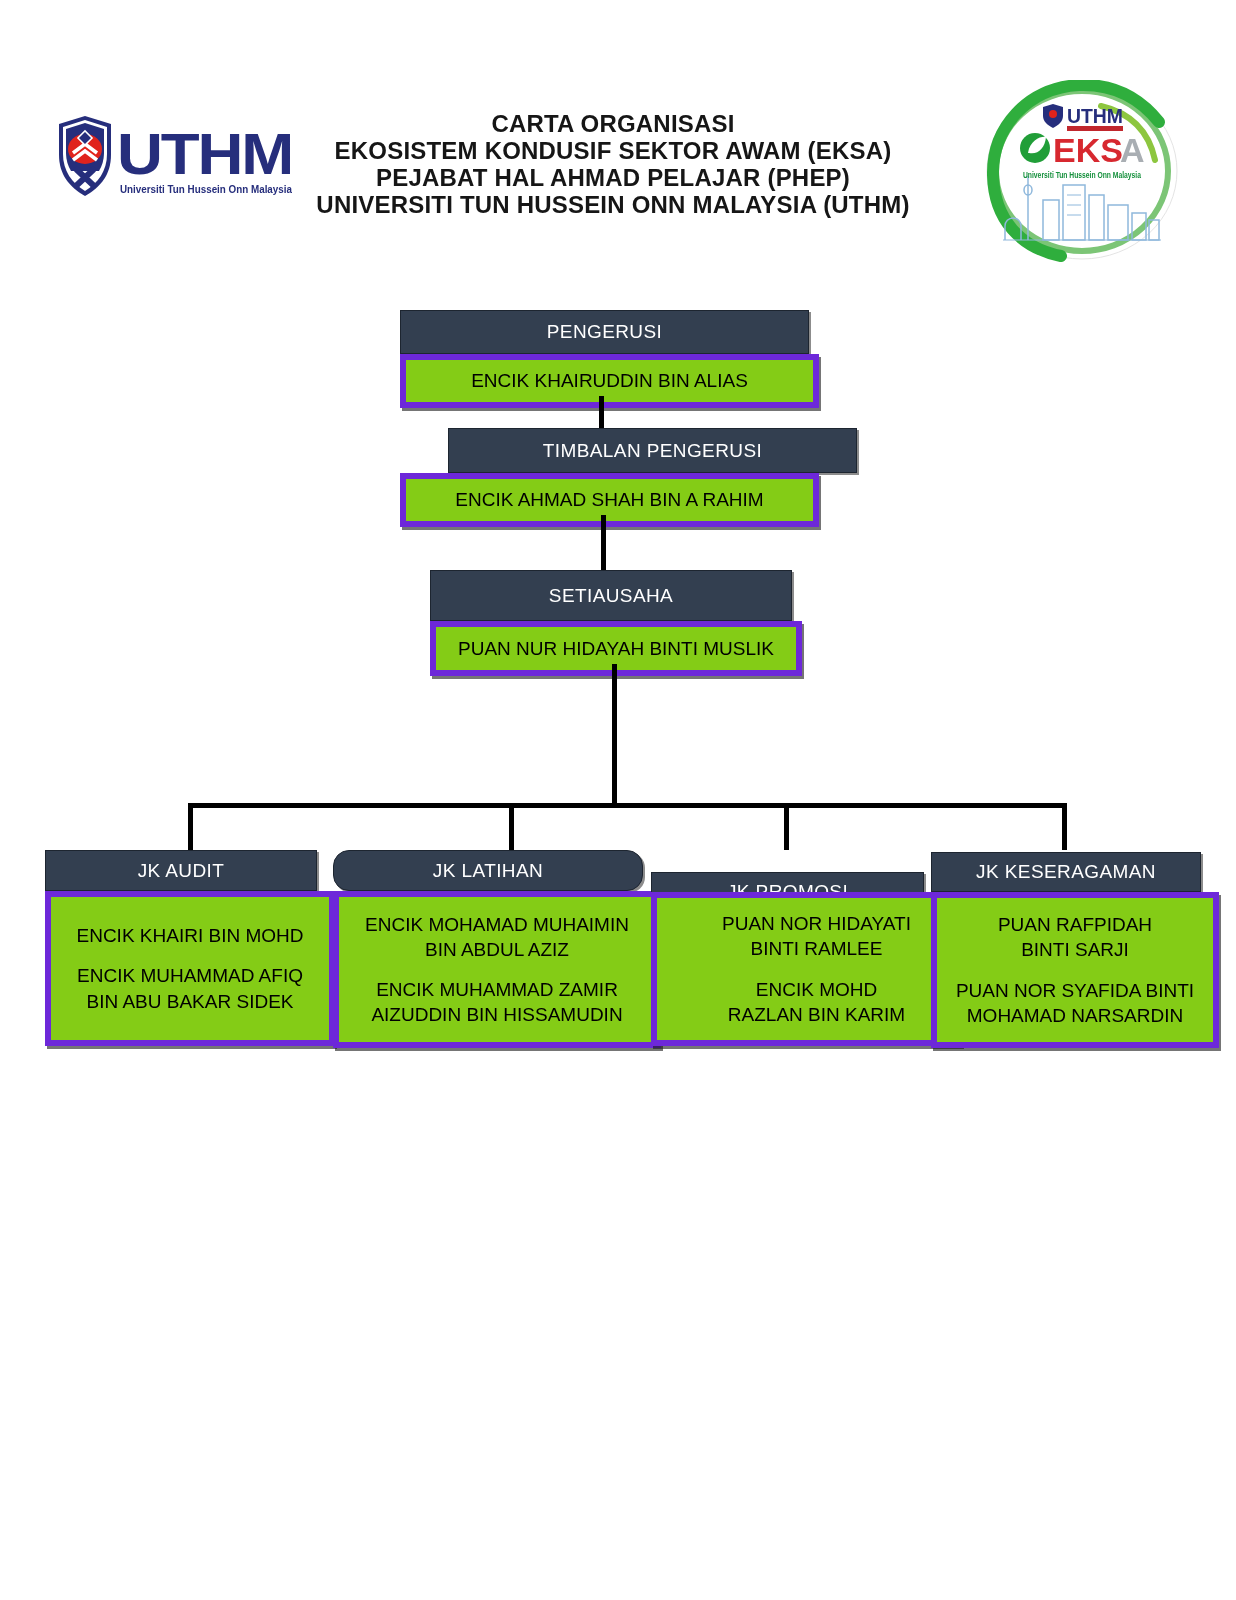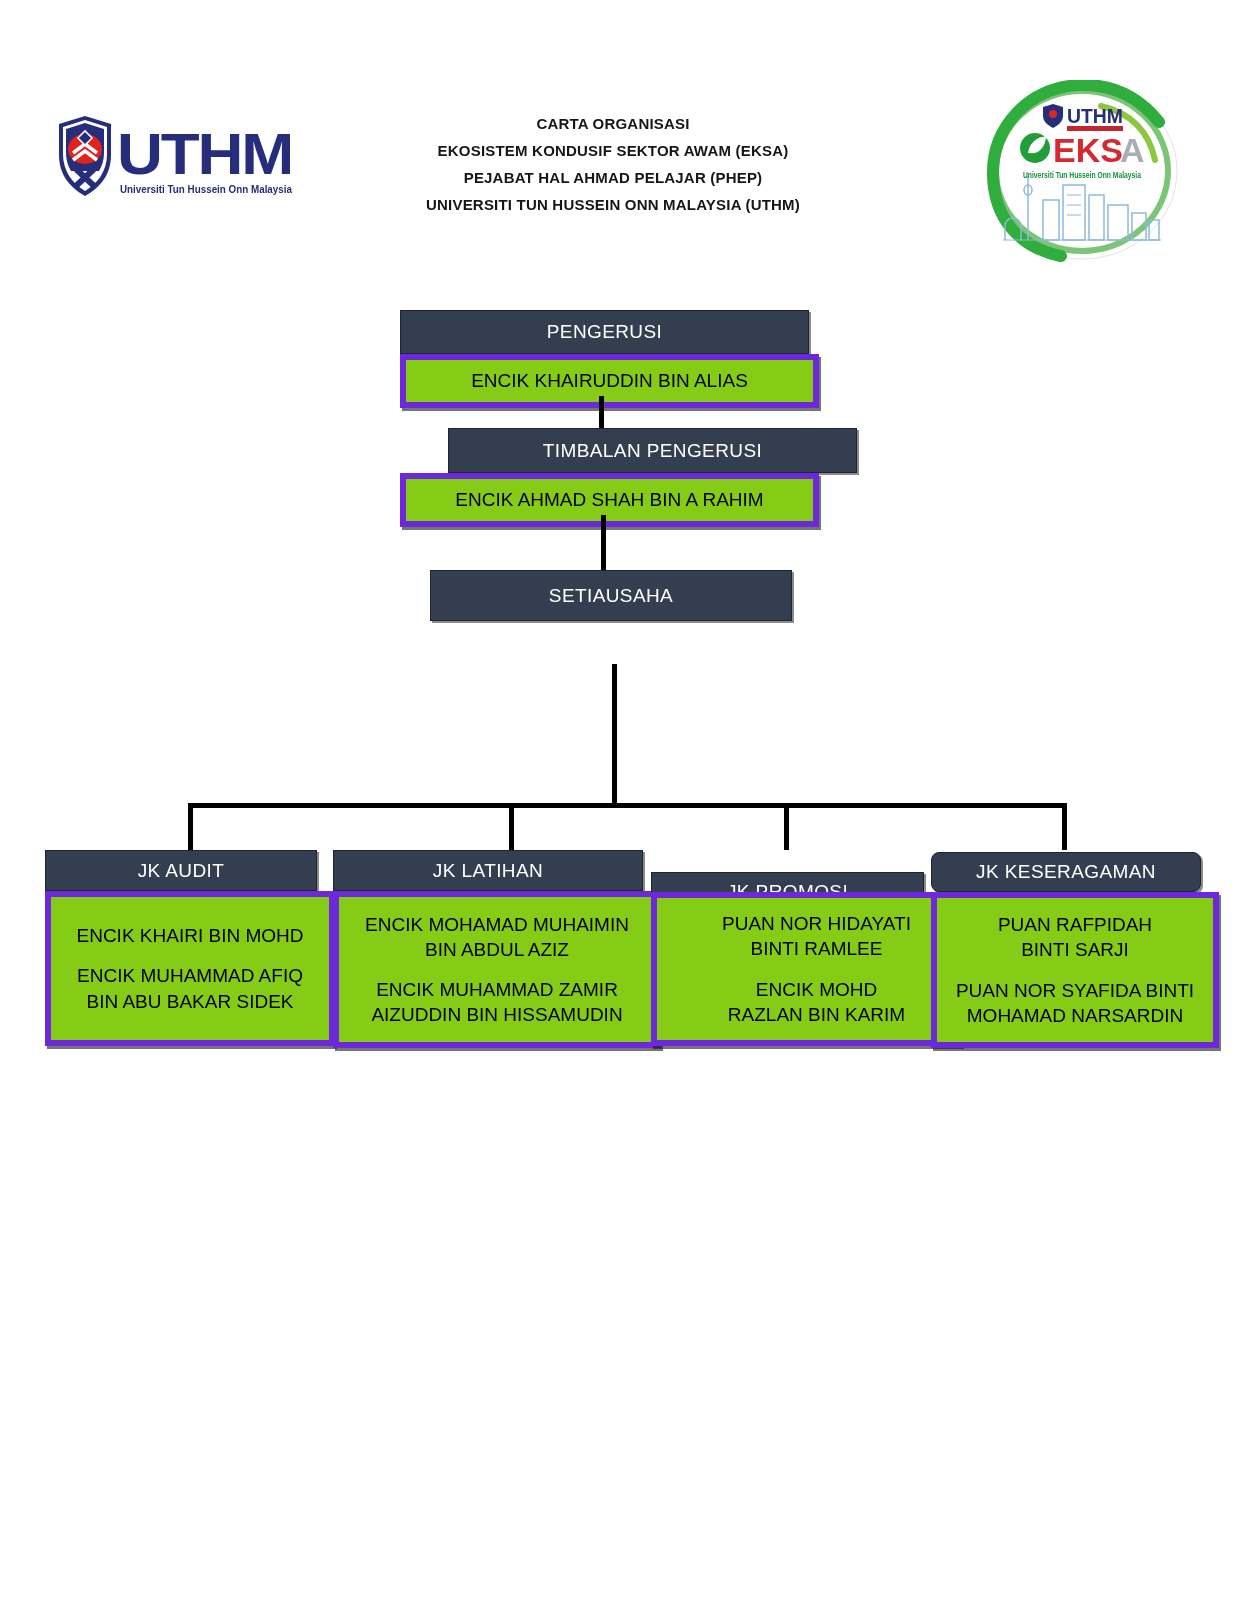--- a/index.html
+++ b/index.html
@@ -7,21 +7,21 @@
     position:relative; width:1236px; height:1600px; background:#ffffff;
     font-family:"Liberation Sans", sans-serif; overflow:hidden;
   }
 
   
   .uthm-logo { position:absolute; left:57px; top:113px; width:235px; height:92px; }
   .eksa-logo { position:absolute; left:983px; top:80px; width:198px; height:182px; }
   .title-block {
     position:absolute; left:298px; top:110px; width:630px;
     text-align:center; color:#161616;
-    font-weight:bold; font-size:15px; line-height:27px; letter-spacing:0.2px;
+    font-weight:bold; font-size:24px; line-height:27px; letter-spacing:0.2px;
   }
 
   
   .node-header {
     position:absolute; background:#333f50; color:#ffffff;
     display:flex; align-items:center; justify-content:center;
     border:1px solid #1d2530; box-shadow:2px 2px 0 rgba(25,25,25,0.5);
     font-size:19px; letter-spacing:0.4px;
   }
   .node-body {
@@ -106,52 +106,55 @@
   <div class="connector" style="left:599px; top:396px; width:5px; height:32px;"></div>
 
   <div class="node-header" style="left:400px; top:428px; width:407px; height:43px;margin-left:48px;">TIMBALAN PENGERUSI</div>
   <div class="node-body" style="left:400px; top:473px; width:407px; height:42px;">
     <p class="member">ENCIK AHMAD SHAH BIN A RAHIM</p>
   </div>
 
   <div class="connector" style="left:601px; top:515px; width:5px; height:55px;"></div>
 
   <div class="node-header" style="left:430px; top:570px; width:360px; height:49px;">SETIAUSAHA</div>
+  <div class="node-body" style="left:430px; top:621px; width:360px; height:43px;">
+    <p class="member">PUAN NUR HIDAYAH BINTI MUSLIK</p>
+  </div>
 
   <div class="connector" style="left:612px; top:664px; width:5px; height:141px;"></div>
   <div class="connector" style="left:188px; top:803px; width:879px; height:5px;"></div>
   <div class="connector" style="left:188px; top:803px; width:5px; height:47px;"></div>
   <div class="connector" style="left:509px; top:803px; width:5px; height:47px;"></div>
   <div class="connector" style="left:784px; top:803px; width:5px; height:47px;"></div>
   <div class="connector" style="left:1062px; top:803px; width:5px; height:47px;"></div>
 
   <div class="node-header" style="left:45px; top:850px; width:270px; height:39px;">JK AUDIT</div>
   <div class="node-body committee-body" style="left:45px; top:891px; width:270px; height:131px;">
     <p class="member">ENCIK KHAIRI BIN MOHD</p>
     <p class="member">ENCIK MUHAMMAD AFIQ
 BIN ABU BAKAR SIDEK</p>
   </div>
 
-  <div class="node-header" style="left:333px; top:850px; width:308px; height:39px;">JK LATIHAN</div>
+  <div class="node-header" style="left:333px; top:850px; width:308px; height:39px;border-radius:16px;">JK LATIHAN</div>
   <div class="node-body committee-body" style="left:333px; top:891px; width:308px; height:133px;">
     <p class="member">ENCIK MOHAMAD MUHAIMIN
 BIN ABDUL AZIZ</p>
     <p class="member">ENCIK MUHAMMAD ZAMIR
 AIZUDDIN BIN HISSAMUDIN</p>
   </div>
 
   <div class="node-header" style="left:651px; top:852px; width:271px; height:38px;margin-top:20px;">JK PROMOSI</div>
   <div class="node-body committee-body" style="left:651px; top:892px; width:271px; height:130px;padding-left:24px;">
     <p class="member">PUAN NOR HIDAYATI
 BINTI RAMLEE</p>
     <p class="member">ENCIK MOHD
 RAZLAN BIN KARIM</p>
   </div>
 
-  <div class="node-header" style="left:931px; top:852px; width:268px; height:38px;border-radius:8px;">JK KESERAGAMAN</div>
+  <div class="node-header" style="left:931px; top:852px; width:268px; height:38px;">JK KESERAGAMAN</div>
   <div class="node-body committee-body" style="left:931px; top:892px; width:268px; height:132px;">
     <p class="member">PUAN RAFPIDAH
 BINTI SARJI</p>
     <p class="member">PUAN NOR SYAFIDA BINTI
 MOHAMAD NARSARDIN</p>
   </div>
 
 </div>
 
 </body></html>

